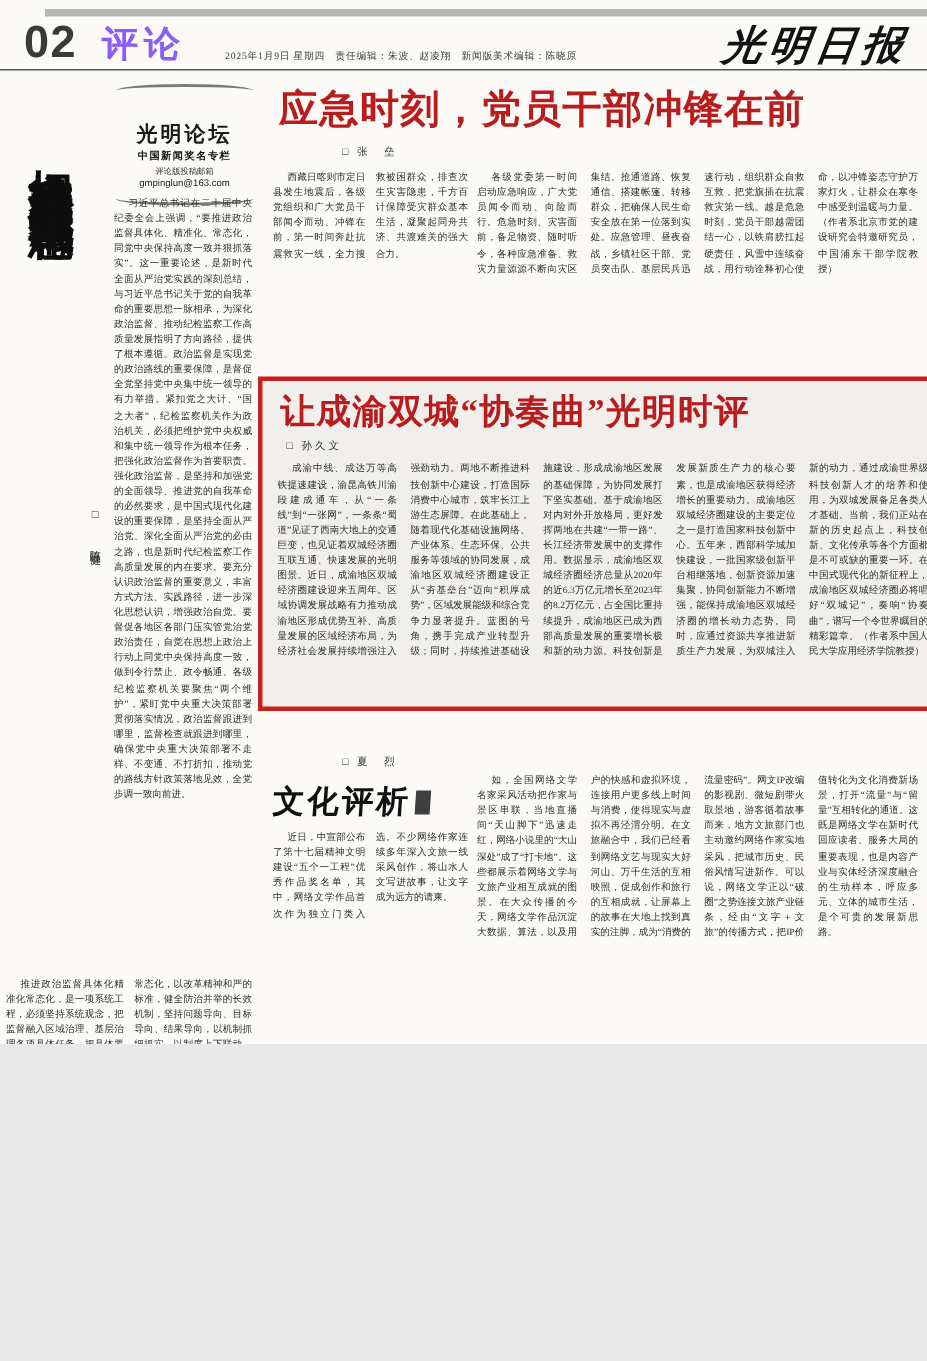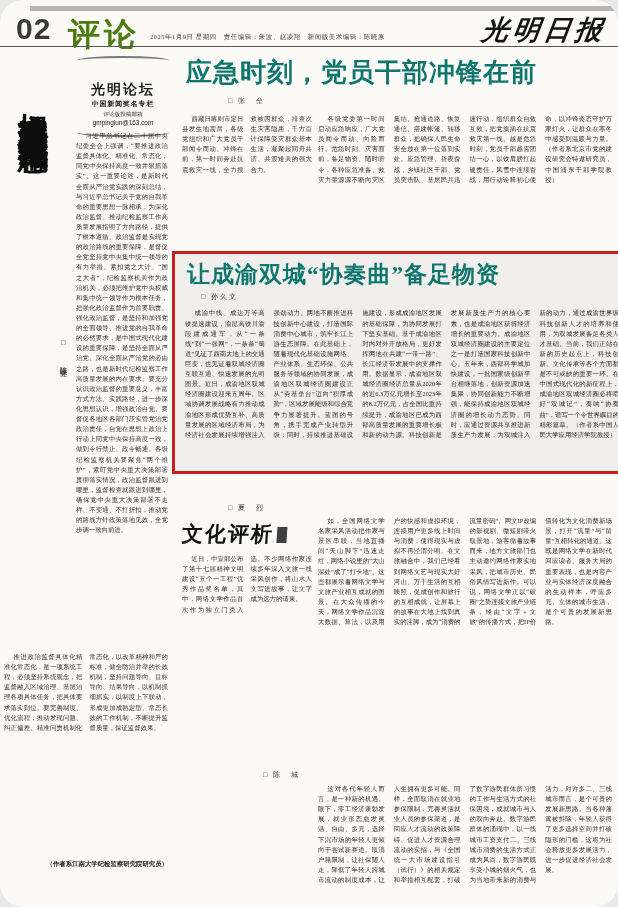--- a/index.html
+++ b/index.html
@@ -1,33 +1,33 @@
 <!DOCTYPE html>
 <html><head>
 <meta charset="utf-8">
 <style>
   html,body{margin:0;padding:0;background:#e9e9e9;}
-  .page{position:relative;width:618px;height:907px;margin:0 auto;background:#fbfaf7;
-        font-family:"Liberation Serif","DejaVu Serif",serif;color:#222;overflow:hidden;border-radius:23px;}
+  .page{position:relative;width:618px;height:696px;margin:0 auto;background:#fbfaf7;
+        font-family:"Liberation Serif","DejaVu Serif",serif;color:#222;overflow:hidden;}
   
   .top-bar{position:absolute;left:30px;right:0;top:6px;height:5px;background:#b5b5b5;}
   .page-no{position:absolute;left:16px;top:12px;font-family:"Liberation Sans",sans-serif;
            font-size:30px;font-weight:700;color:#3a3a3a;letter-spacing:1px;}
-  .section-title{position:absolute;left:68px;top:13px;font-size:32px;font-weight:900;
-           color:#4d7c0f;letter-spacing:4px;}
+  .section-title{position:absolute;left:68px;top:13px;font-size:24px;font-weight:900;
+           color:#8b5cf6;letter-spacing:4px;}
   .dateline{position:absolute;left:150px;top:33px;font-size:6.5px;color:#3c3c3c;letter-spacing:.5px;}
   .masthead{position:absolute;right:12px;top:12px;font-size:27px;font-weight:900;font-style:italic;
            letter-spacing:4px;color:#131313;transform:skewX(-8deg);}
   .header-rule{position:absolute;left:0;right:0;top:46px;height:1px;background:#555;}
   
   .smalltext{font-size:6.4px;line-height:1.58;text-align:justify;color:#2c2c2c;overflow:hidden;}
   .cols2{column-count:2;column-gap:7px;}
   .cols4{column-count:4;column-gap:9px;}
   .cols5{column-count:5;column-gap:9px;}
-  .headline{font-weight:900;color:#0f766e;letter-spacing:1px;line-height:1.15;}
+  .headline{font-weight:900;color:#b91c1c;letter-spacing:1px;line-height:1.15;}
   .author{font-size:7px;color:#333;letter-spacing:2px;margin-left:40px;}
   .indent{text-indent:1.5em;}
   
   .forum-box{position:absolute;left:77px;top:56px;width:92px;text-align:center;}
   .arc{height:7px;border-top:2px solid #7a7a7a;border-radius:50%;}
   .arc.bottom{border-top:none;border-bottom:2px solid #7a7a7a;margin-top:2px;}
   .forum-name{font-size:14px;font-weight:900;letter-spacing:2px;color:#1a1a1a;margin-top:16px;}
   .forum-sub{font-size:6.8px;font-weight:700;letter-spacing:1px;color:#111;}
   .forum-mailrow{font-size:5.6px;color:#333;margin-top:2px;}
   .forum-mail{font-size:6.4px;color:#222;font-family:"Liberation Sans",sans-serif;}
@@ -48,21 +48,21 @@
   .review-name{font-size:14px;font-weight:900;letter-spacing:2px;color:#141414;}
   .review-slash{color:#555;font-weight:400;font-size:11px;}
   .review-sub{font-size:6.4px;font-weight:700;letter-spacing:1px;color:#222;margin-top:2px;}
   .a-left{position:absolute;left:182px;top:114px;width:130px;height:134px;}
   .a-left .undertext{height:80px;}
   .a-right{position:absolute;left:318px;top:114px;width:294px;height:134px;}
   
   .red-box{position:absolute;left:172px;top:251px;width:434px;height:205px;
       border:3px solid #c9201f;background:#f1efec;padding:6px 10px;box-sizing:content-box;}
   .b-headline{font-size:23px;margin:2px 0 4px 2px;}
-  .b-author{margin-left:16px;}
+  .b-author{margin-left:6px;}
   .b-body{margin-top:6px;height:148px;}
   
   .c-headline{position:absolute;left:186px;top:468px;font-size:24px;}
   .c-author{position:absolute;left:188px;top:503px;}
   .c-left{position:absolute;left:182px;top:516px;width:130px;height:210px;}
   .badge-culture{width:122px;margin:4px 0 6px 0;font-size:21px;font-weight:900;letter-spacing:2px;
       color:#101010;transform:skewX(-4deg);white-space:nowrap;}
   .badge-block{display:inline-block;width:10px;height:16px;background:#3f3f3f;margin-left:3px;
       vertical-align:-2px;}
   .c-left .undertext{height:158px;}
@@ -110,21 +110,21 @@
 
   <div class="a-headline headline">应急时刻，党员干部冲锋在前</div>
   <div class="a-author author">□ 张　垒</div>
 
   <div class="a-left">
     <div class="undertext smalltext cols2 indent">西藏日喀则市定日县发生地震后，各级党组织和广大党员干部闻令而动、冲锋在前，第一时间奔赴抗震救灾一线，全力搜救被困群众，排查次生灾害隐患，千方百计保障受灾群众基本生活，凝聚起同舟共济、共渡难关的强大合力。</div>
   </div>
   <div class="a-right smalltext cols4 indent">各级党委第一时间启动应急响应，广大党员闻令而动、向险而行。危急时刻、灾害面前，备足物资、随时听令，各种应急准备、救灾力量源源不断向灾区集结。抢通道路、恢复通信、搭建帐篷、转移群众，把确保人民生命安全放在第一位落到实处。应急管理、昼夜奋战，乡镇社区干部、党员突击队、基层民兵迅速行动，组织群众自救互救，把党旗插在抗震救灾第一线。越是危急时刻，党员干部越需团结一心，以铁肩膀扛起硬责任，风雪中连续奋战，用行动诠释初心使命，以冲锋姿态守护万家灯火，让群众在寒冬中感受到温暖与力量。（作者系北京市党的建设研究会特邀研究员，中国浦东干部学院教授）</div>
 
   <div class="red-box">
-    <div class="b-headline headline">让成渝双城“协奏曲”备足物资</div>
+    <div class="b-headline headline">让成渝双城“协奏曲”光明时评</div>
     <div class="b-author author">□ 孙久文</div>
     <div class="b-body smalltext cols5 indent">成渝中线、成达万等高铁提速建设，渝昆高铁川渝段建成通车，从“一条线”到“一张网”，一条条“蜀道”见证了西南大地上的交通巨变，也见证着双城经济圈互联互通、快速发展的光明图景。近日，成渝地区双城经济圈建设迎来五周年。区域协调发展战略有力推动成渝地区形成优势互补、高质量发展的区域经济布局，为经济社会发展持续增强注入强劲动力。两地不断推进科技创新中心建设，打造国际消费中心城市，筑牢长江上游生态屏障。在此基础上，随着现代化基础设施网络、产业体系、生态环保、公共服务等领域的协同发展，成渝地区双城经济圈建设正从“夯基垒台”迈向“积厚成势”，区域发展能级和综合竞争力显著提升。蓝图的号角，携手完成产业转型升级；同时，持续推进基础设施建设，形成成渝地区发展的基础保障，为协同发展打下坚实基础。基于成渝地区对内对外开放格局，更好发挥两地在共建“一带一路”、长江经济带发展中的支撑作用。数据显示，成渝地区双城经济圈经济总量从2020年的近6.3万亿元增长至2023年的8.2万亿元，占全国比重持续提升，成渝地区已成为西部高质量发展的重要增长极和新的动力源。科技创新是发展新质生产力的核心要素，也是成渝地区获得经济增长的重要动力。成渝地区双城经济圈建设的主要定位之一是打造国家科技创新中心。五年来，西部科学城加快建设，一批国家级创新平台相继落地，创新资源加速集聚，协同创新能力不断增强，能保持成渝地区双城经济圈的增长动力态势。同时，应通过资源共享推进新质生产力发展，为双城注入新的动力，通过成渝世界级科技创新人才的培养和使用，为双城发展备足各类人才基础。当前，我们正站在新的历史起点上，科技创新、文化传承等各个方面都是不可或缺的重要一环。在中国式现代化的新征程上，成渝地区双城经济圈必将唱好“双城记”，奏响“协奏曲”，谱写一个令世界瞩目的精彩篇章。（作者系中国人民大学应用经济学院教授）</div>
   </div>
 
   <div class="c-author author">□ 夏　烈</div>
 
   <div class="c-left">
     <div class="badge-culture">
       <span>文化评析</span><span class="badge-block"></span>
     </div>

